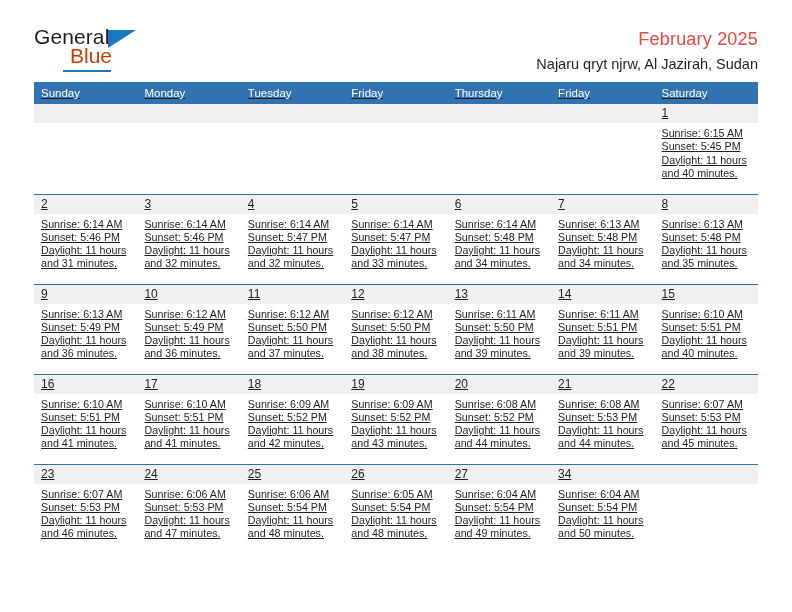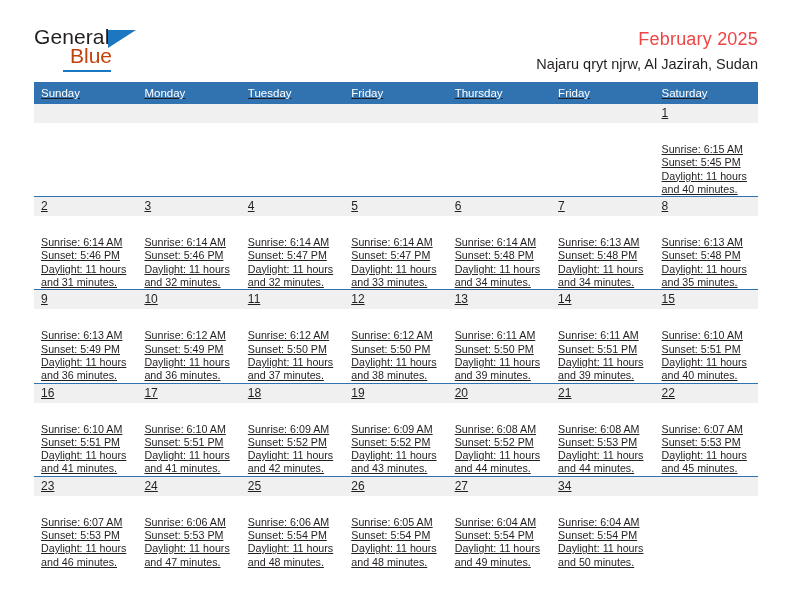--- a/index.html
+++ b/index.html
@@ -117,21 +117,21 @@
   }
   .daynum {
     background: #f0f0f0;
     font-size: 12px;
     color: #231f20;
     padding: 3px 0 3px 7px;
     height: 19px;
     line-height: 13px;
   }
   .lines {
-    padding: 20px 6px 0 7px;
+    padding: 4px 6px 0 7px;
     font-size: 10.7px;
     line-height: 13.3px;
     color: #231f20;
   }
   .lines div { white-space: nowrap; }
   td.empty .lines { visibility: hidden; }
 </style>
 </head>
 <body>
 

